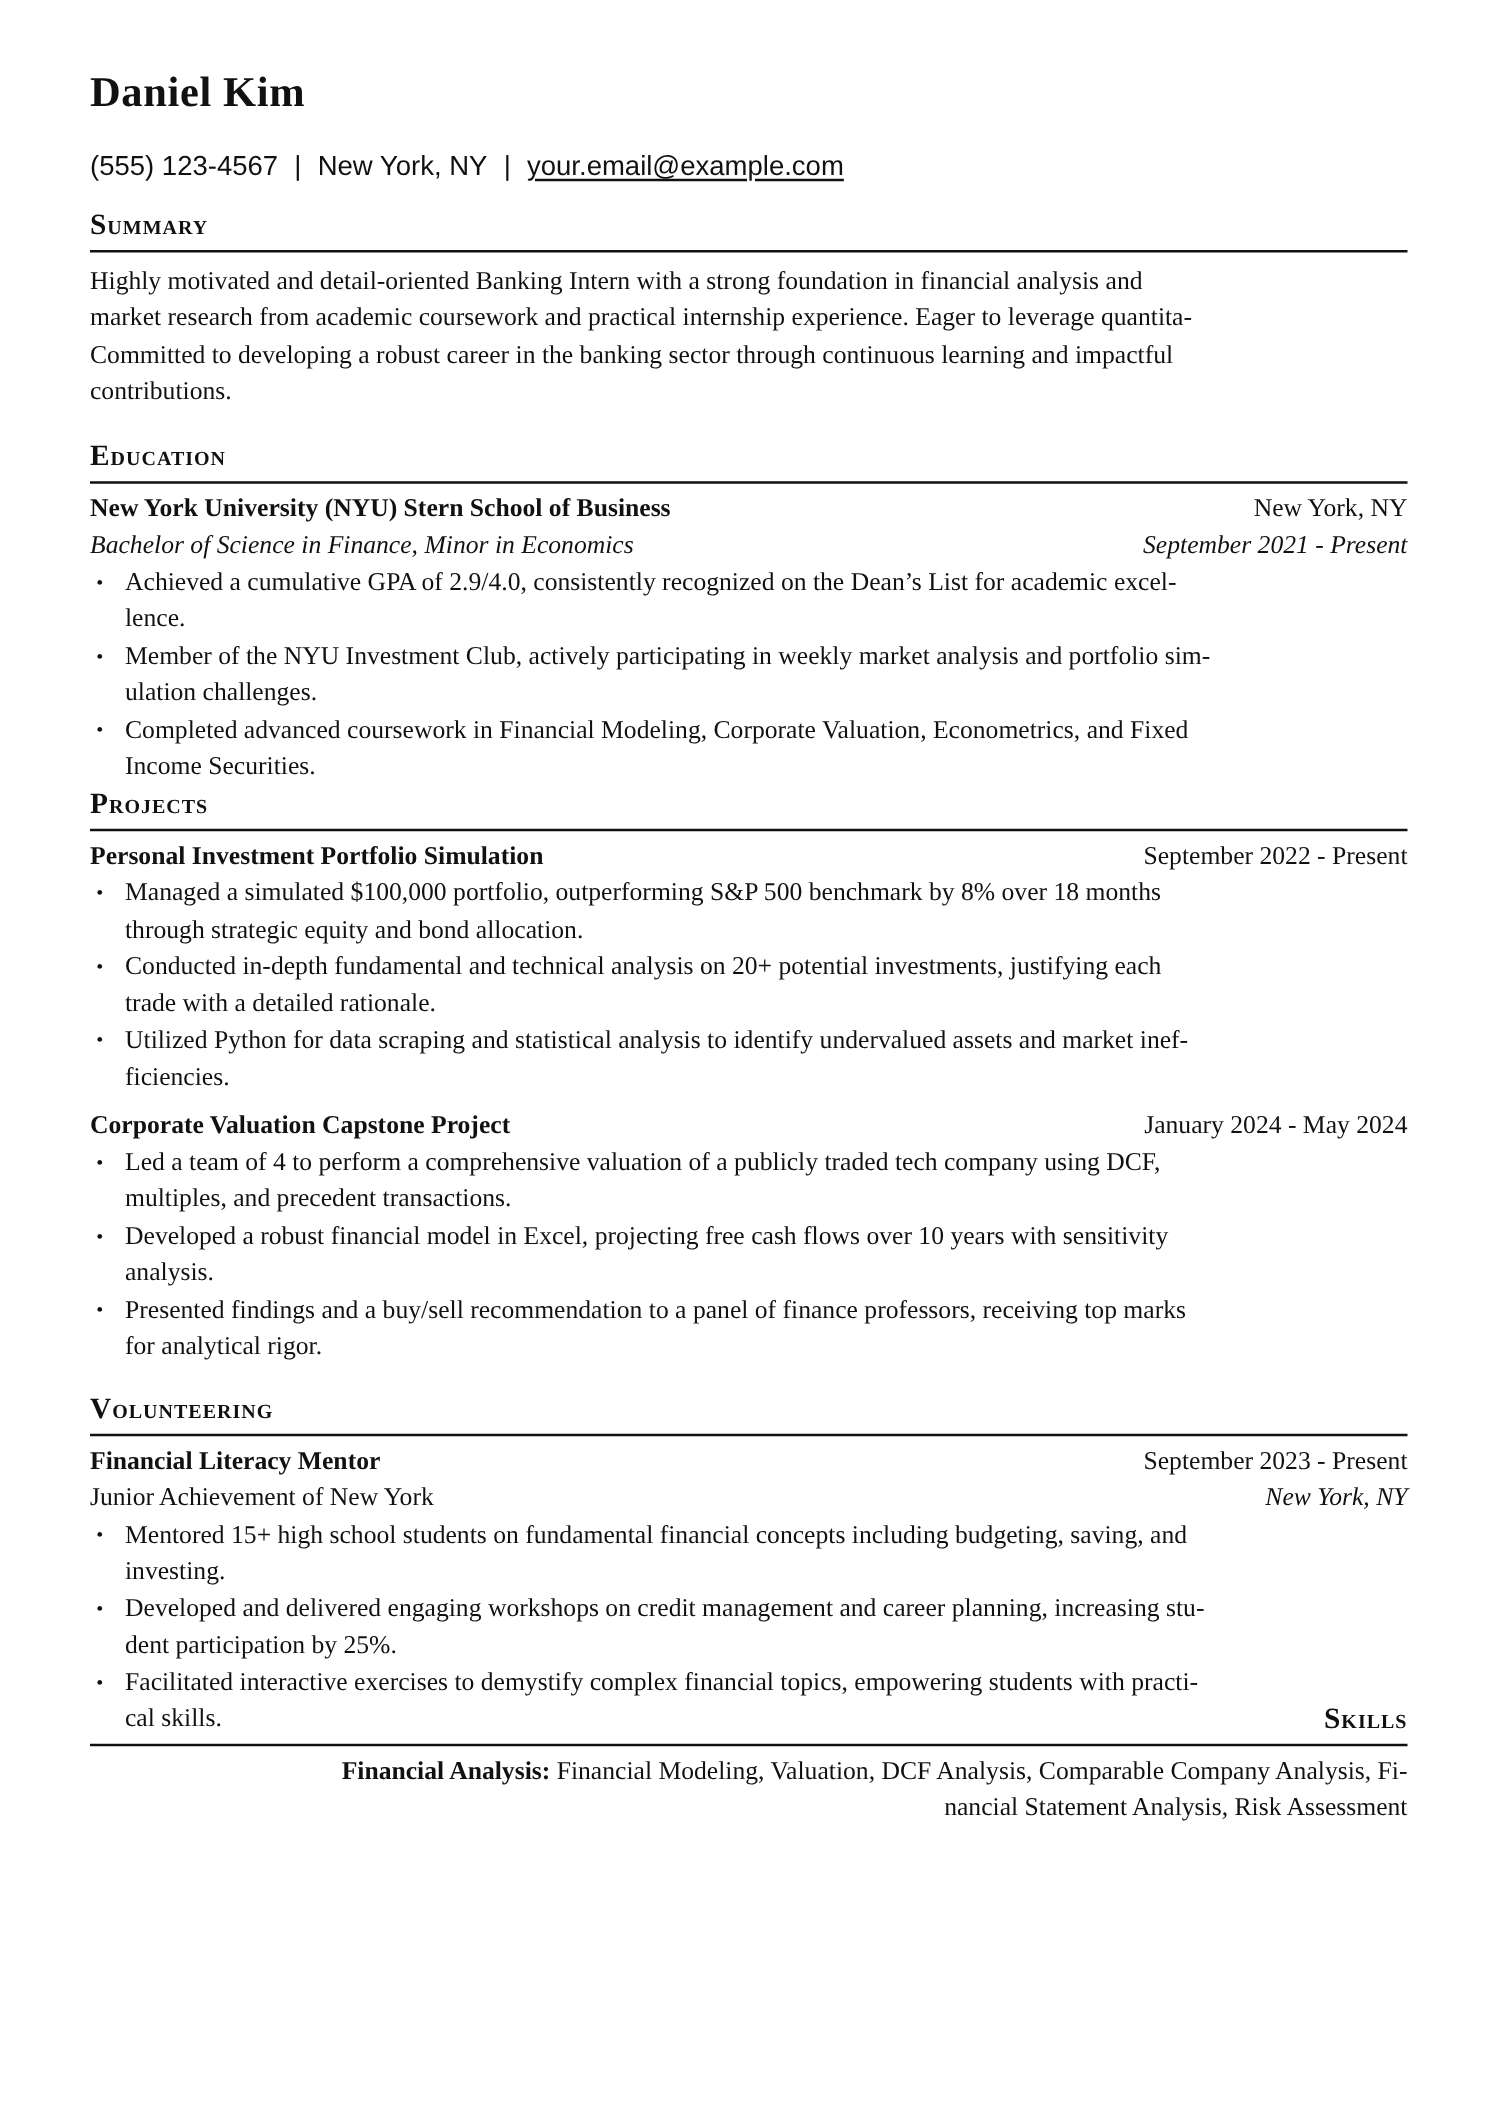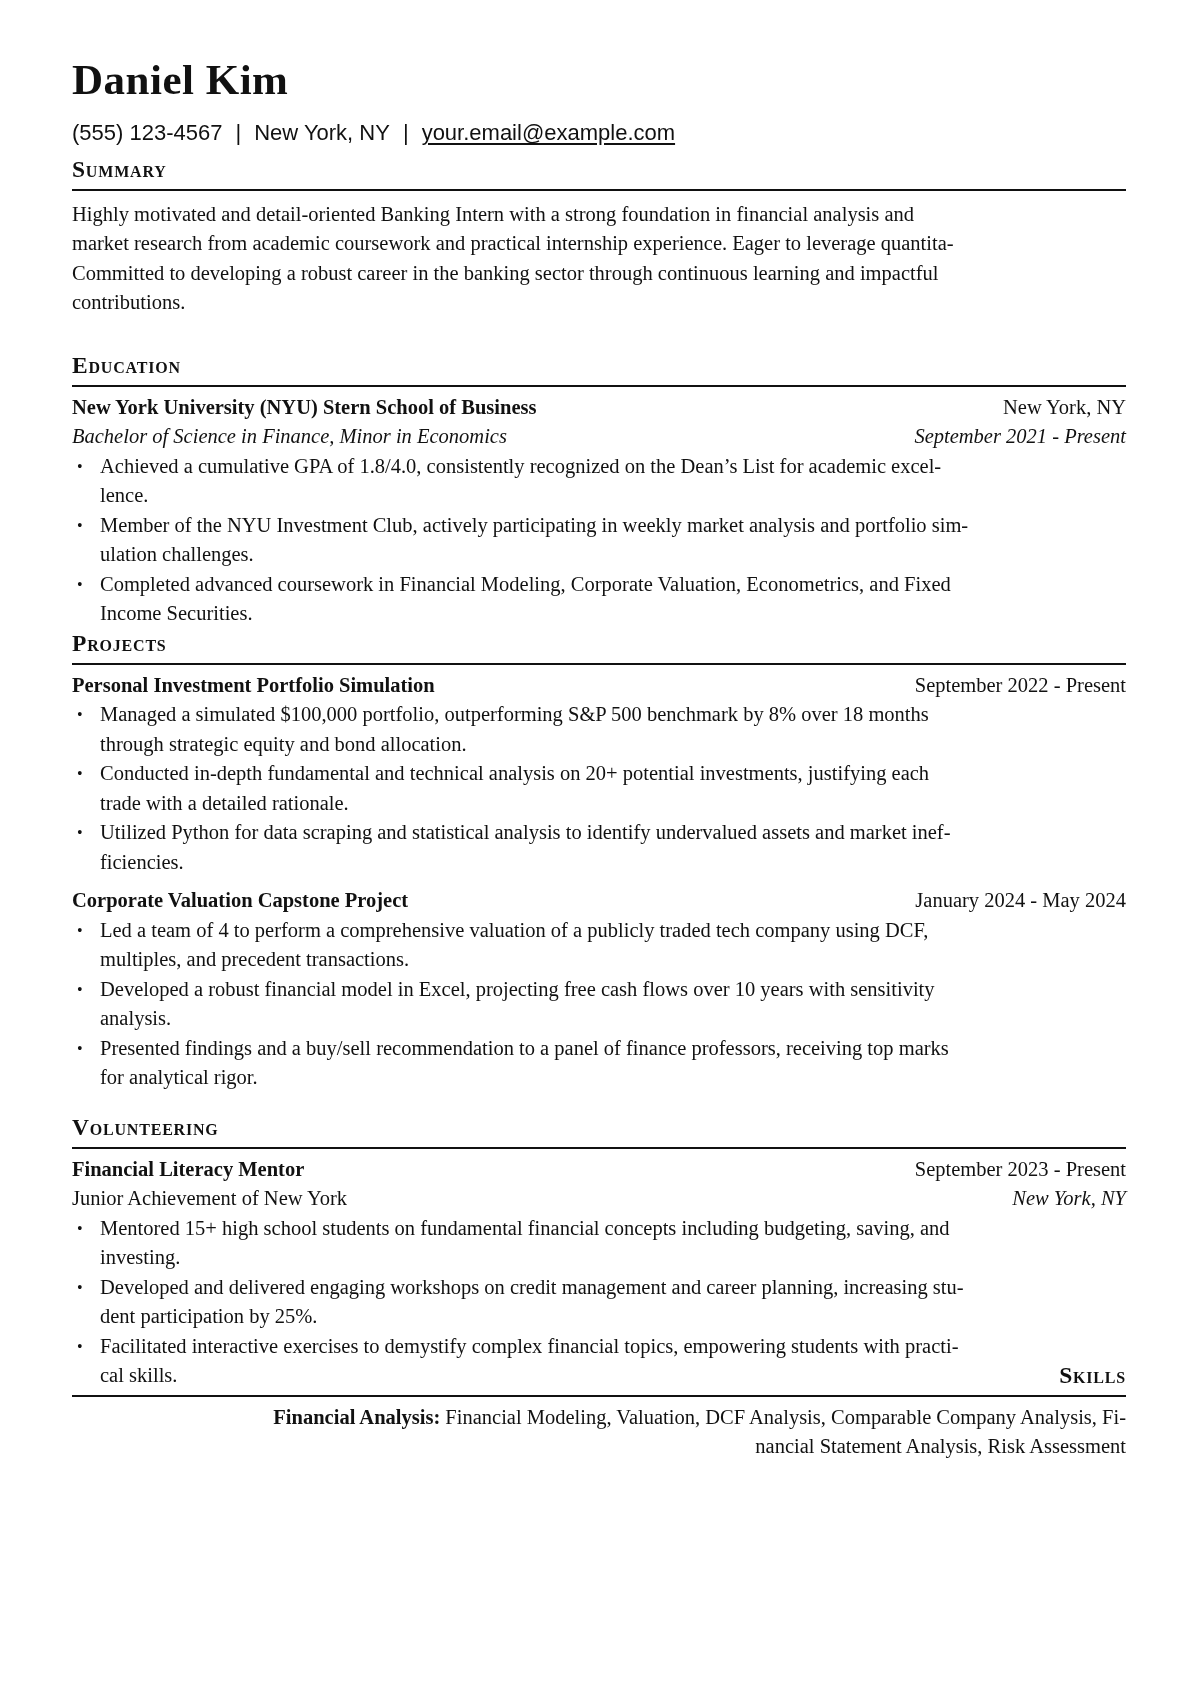--- a/index.html
+++ b/index.html
@@ -5,21 +5,21 @@
   html, body { margin: 0; padding: 0; background: #ffffff; }
   body {
     width: 1190px; height: 1683px; position: relative; overflow: hidden;
     font-family: "DejaVu Serif", "Liberation Serif", serif;
     color: #111111;
   }
   .page { position: absolute; left: 72px; top: 0; width: 1054px; }
   .name {
     position: absolute; left: 0; top: 58px;
     font-family: "Liberation Serif", serif; font-weight: bold;
-    font-size: 43px; letter-spacing: 0.5px; line-height: 1;
+    font-size: 34px; letter-spacing: 0.5px; line-height: 1;
   }
   .contact {
     position: absolute; left: 0; top: 122px;
     font-family: Liberation Sans, sans-serif; font-size: 22px; line-height: 1;
     white-space: nowrap;
   }
   .contact .sep { padding: 0 13px; }
   .contact .email { text-decoration: underline; text-underline-offset: 3px; color: #111; }
   .section { position: absolute; left: 0; width: 1054px; }
   .sec-title {
@@ -44,21 +44,21 @@
 </head>
 <body>
 
 <div class="page">
 
   <div class="name">Daniel Kim</div>
   <div class="contact">
     <span>(555) 123-4567</span><span class="sep">|</span><span>New York, NY</span><span class="sep">|</span><a class="email">your.email@example.com</a>
   </div>
 
-  <div class="section" style="top:158px;">
+  <div class="section" style="top:169px;">
     <h2 class="sec-title">Summary</h2>
     <div class="rule"></div>
     <div class="txt" style="margin-top:9px;">
       <span class="line">Highly motivated and detail-oriented Banking Intern with a strong foundation in financial analysis and</span>
       <span class="line">market research from academic coursework and practical internship experience. Eager to leverage quantita-</span>
       <span class="line">Committed to developing a robust career in the banking sector through continuous learning and impactful</span>
       <span class="line">contributions.</span>
     </div>
   </div>
 
@@ -69,21 +69,21 @@
       <div class="row">
         <span class="b">New York University (NYU) Stern School of Business</span>
         <span>New York, NY</span>
       </div>
       <div class="row">
         <span class="i">Bachelor of Science in Finance, Minor in Economics</span>
         <span class="i">September 2021 - Present</span>
       </div>
       <ul class="bul">
         <li>
-            <span class="line">Achieved a cumulative GPA of 1.8/4.0, consistently recognized on the Dean’s List for academic excel-</span>
+            <span class="line">Achieved a cumulative GPA of 2.9/4.0, consistently recognized on the Dean’s List for academic excel-</span>
             <span class="line">lence.</span>
           </li>
         <li>
             <span class="line">Member of the NYU Investment Club, actively participating in weekly market analysis and portfolio sim-</span>
             <span class="line">ulation challenges.</span>
           </li>
         <li>
             <span class="line">Completed advanced coursework in Financial Modeling, Corporate Valuation, Econometrics, and Fixed</span>
             <span class="line">Income Securities.</span>
           </li>

